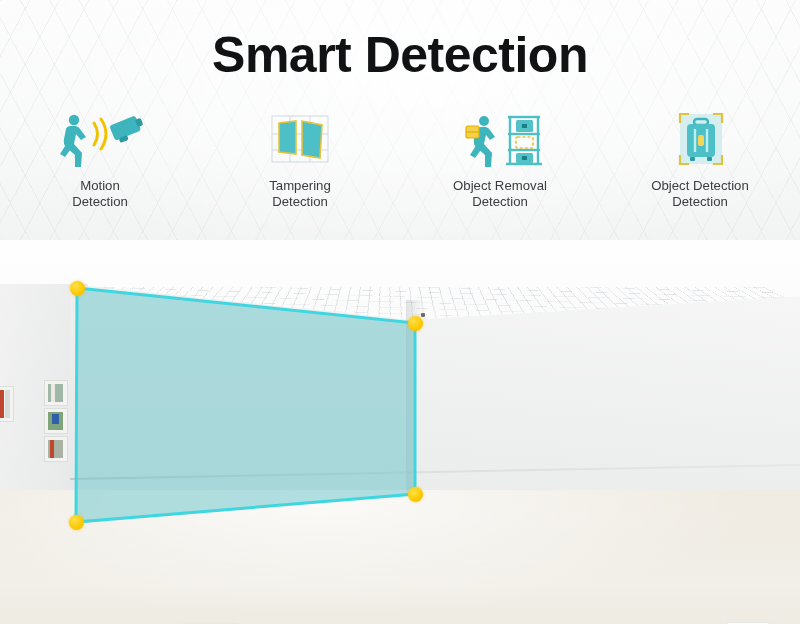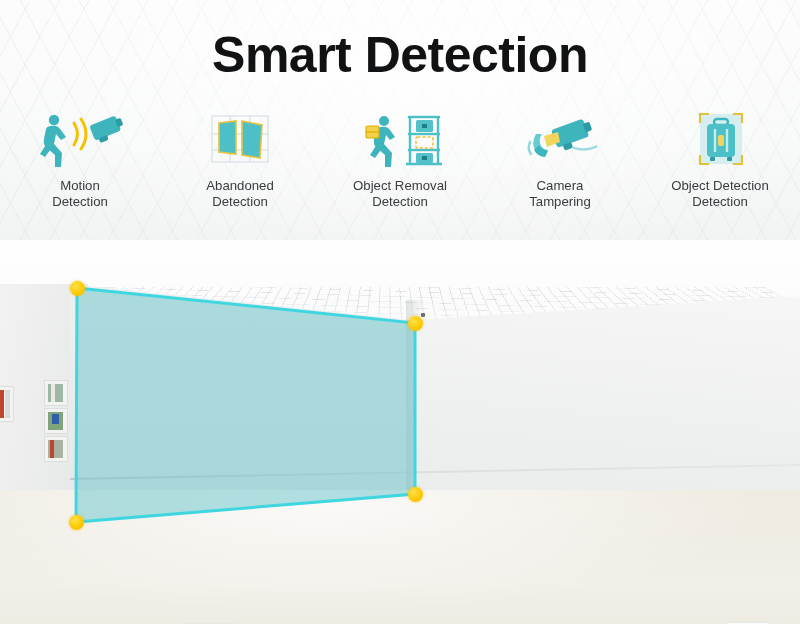--- a/index.html
+++ b/index.html
@@ -117,21 +117,21 @@
           <svg width="92" height="62" viewBox="0 0 92 62">
             <rect x="18" y="6" width="56" height="46" fill="none" stroke="#cfd9e2" stroke-width="1"></rect>
             <line x1="36" y1="6" x2="36" y2="52" stroke="#cfd9e2" stroke-width="1"></line>
             <line x1="56" y1="6" x2="56" y2="52" stroke="#cfd9e2" stroke-width="1"></line>
             <line x1="18" y1="24" x2="74" y2="24" stroke="#cfd9e2" stroke-width="1"></line>
             <line x1="18" y1="40" x2="74" y2="40" stroke="#cfd9e2" stroke-width="1"></line>
             <path d="M25 13 L42 11 L42 44 L25 42 Z" fill="#4cc0c6" stroke="#e8c23c" stroke-width="1.6"></path>
             <path d="M48 11 L68 15 L66 48 L48 45 Z" fill="#4cc0c6" stroke="#e8c23c" stroke-width="1.6"></path>
           </svg>
         </div>
-        <div class="flabel">Abandoned
+        <div class="flabel">Tampering
 Detection</div>
       </div>
 
       <div class="feature">
         <div class="ficon">
           <svg width="92" height="62" viewBox="0 0 92 62">
             <g fill="#3eb5bd">
               <circle cx="30" cy="11" r="5"></circle>
               <path d="M27 17 q6 -1 9 3 l5 7 -5 3 -4 -5 -2 9 8 9 -1 14 -6 0 0 -12 -9 -8 q-3 -3 -2 -8 l2 -9 q1 -3 5 -3 z"></path>
               <path d="M23 34 l-7 11 5 3 8 -11 z"></path>
@@ -151,38 +151,20 @@
             <rect x="62" y="43" width="17" height="10" rx="1.5" fill="#53c2c8"></rect>
             <rect x="68" y="46" width="5" height="4" fill="#1d7f86"></rect>
             <rect x="62" y="27" width="17" height="11" rx="1.5" fill="none" stroke="#e8c23c" stroke-width="1.6" stroke-dasharray="3 2"></rect>
           </svg>
         </div>
         <div class="flabel">Object Removal
 Detection</div>
       </div>
 
 
-      <div class="feature">
-        <div class="ficon">
-          <svg width="92" height="62" viewBox="0 0 92 62">
-            <g transform="rotate(-20 56 26)">
-              <rect x="40" y="14" width="34" height="19" rx="3.5" fill="#3eb5bd"></rect>
-              <rect x="72" y="19" width="7" height="9" rx="2" fill="#2e9aa3"></rect>
-              <rect x="46" y="32" width="9" height="6" rx="2" fill="#2e9aa3"></rect>
-              <path d="M55 38 q10 8 22 7" stroke="#9ddbe0" stroke-width="2.6" fill="none" stroke-linecap="round"></path>
-            </g>
-            <path d="M22 24 q-5 9 -1 16 q3 6 10 6 l3 -6 q-7 -1 -8 -7 q-1 -5 2 -9 z" fill="#64cdd2"></path>
-            <path d="M16 32 q-3 7 1 12" stroke="#8fd9de" stroke-width="2.4" fill="none" stroke-linecap="round"></path>
-            <path d="M30 26 L44 22 L46 32 L33 37 Z" fill="#f3d55c"></path>
-            <path d="M20 40 q4 7 11 7 l3 -6 q-6 -1 -9 -6 z" fill="#3eb5bd"></path>
-          </svg>
-        </div>
-        <div class="flabel">Camera
-Tampering</div>
-      </div>
 
       <div class="feature">
         <div class="ficon">
           <svg width="92" height="62" viewBox="0 0 92 62">
             <rect x="26" y="4" width="42" height="50" fill="#c9e9ec" opacity=".75"></rect>
             <g stroke="#e0c23c" stroke-width="2.2" fill="none" stroke-linecap="square">
               <path d="M26 12 L26 4 L34 4"></path>
                 <path d="M60 4 L68 4 L68 12"></path>
               <path d="M68 46 L68 54 L60 54"></path>
                 <path d="M34 54 L26 54 L26 46"></path>

